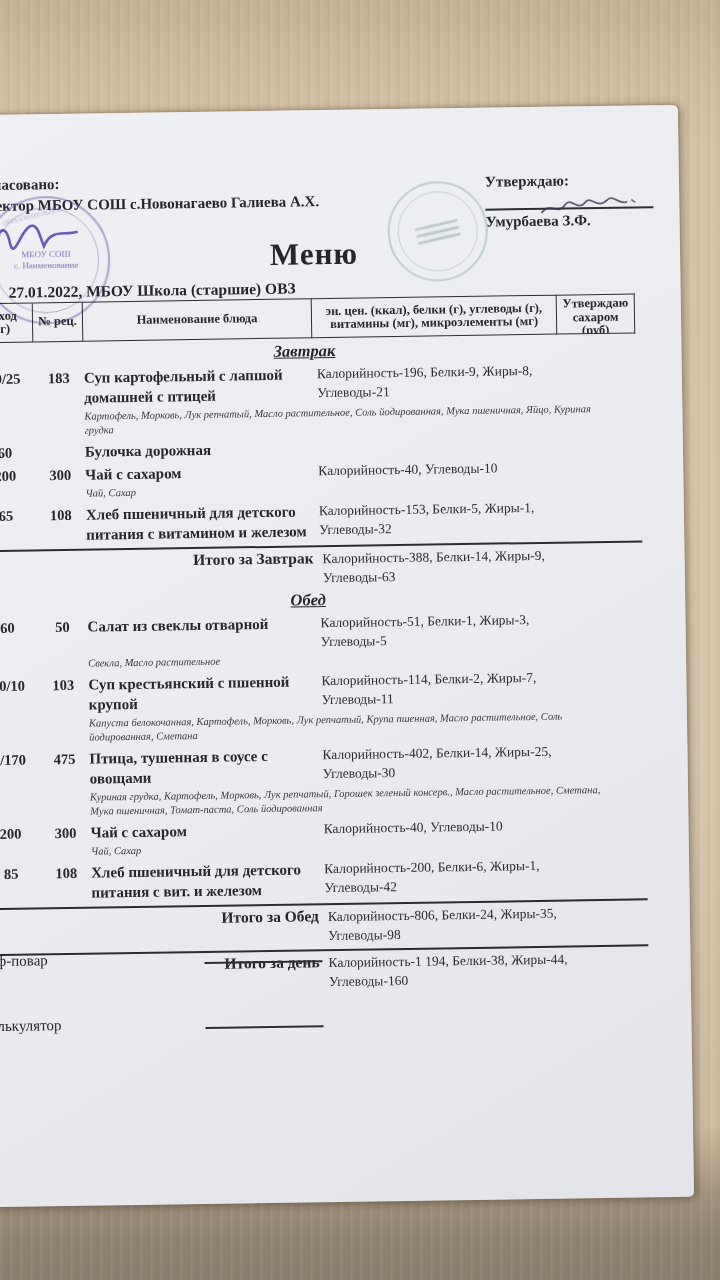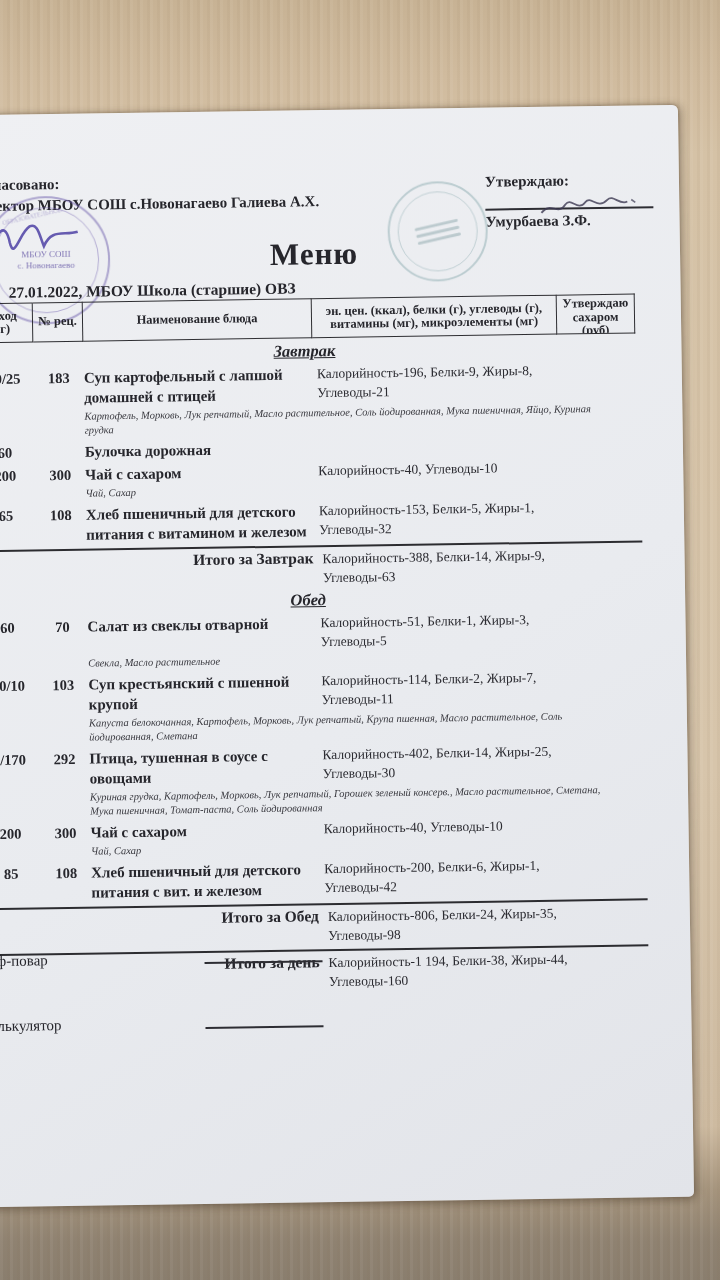--- a/index.html
+++ b/index.html
@@ -81,21 +81,21 @@
     <svg class="sig" style="left:540px;top:84px;" width="120" height="30" viewBox="0 0 120 30" data-interactable="false">
       <path d="M8,22 C18,10 24,26 32,14 C38,6 44,22 52,12 C58,5 64,20 74,10 C80,4 86,16 94,12" fill="none" stroke="#3d3a52" stroke-width="1.8" opacity="0.8"></path>
       <path d="M98,10 l4,3" fill="none" stroke="#3d3a52" stroke-width="1.6" opacity="0.7"></path>
     </svg>
 
     <div class="stamp-purple" data-interactable="false">
       <div class="ring" data-interactable="false"></div>
       <div class="arctext" data-interactable="false">ОБРАЗОВАТЕЛЬНОЕ</div>
       <div class="ctext" data-interactable="false">
         <span data-interactable="false">МБОУ СОШ</span>
-        <span data-interactable="false">с. Новонагаево</span>
+        <span data-interactable="false">с. Наименование</span>
       </div>
     </div>
     <svg class="sig" style="left:-18px;top:88px;" width="180" height="85" viewBox="0 0 180 85" data-interactable="false">
       <path d="M6,60 C2,72 6,80 10,82 M14,58 C20,26 30,18 34,40 C38,58 44,30 54,24 C62,20 64,34 68,44 C76,26 88,34 102,30" fill="none" stroke="#4e41a4" stroke-width="2.6" opacity="0.85"></path>
     </svg>
 
     <div class="stamp-teal" data-interactable="false">
       <div class="ring" data-interactable="false"></div>
       <div class="lines" data-interactable="false">
         <div></div>
@@ -158,37 +158,37 @@
       <div class="rule" data-interactable="false"></div>
       <div class="total" data-interactable="false">
         <div class="tlabel" data-interactable="false">Итого за Завтрак</div>
         <div class="nutr" data-interactable="false">Калорийность-388, Белки-14, Жиры-9, Углеводы-63</div>
       </div>
 
       <div class="section-title" data-interactable="false">Обед</div>
 
       <div class="dish" data-interactable="false">
         <div class="out" data-interactable="false">60</div>
-        <div class="rec" data-interactable="false">70</div>
+        <div class="rec" data-interactable="false">50</div>
         <div class="dname" data-interactable="false">Салат из свеклы отварной</div>
         <div class="nutr" data-interactable="false">Калорийность-51, Белки-1, Жиры-3, Углеводы-5</div>
         <div class="ingr" data-interactable="false">Свекла, Масло растительное</div>
       </div>
 
       <div class="dish" data-interactable="false">
         <div class="out" data-interactable="false">50/10</div>
         <div class="rec" data-interactable="false">103</div>
         <div class="dname" data-interactable="false">Суп крестьянский с пшенной крупой</div>
         <div class="nutr" data-interactable="false">Калорийность-114, Белки-2, Жиры-7, Углеводы-11</div>
         <div class="ingr" data-interactable="false">Капуста белокочанная, Картофель, Морковь, Лук репчатый, Крупа пшенная, Масло растительное, Соль йодированная, Сметана</div>
       </div>
 
       <div class="dish" data-interactable="false">
         <div class="out" data-interactable="false">0/170</div>
-        <div class="rec" data-interactable="false">292</div>
+        <div class="rec" data-interactable="false">475</div>
         <div class="dname" data-interactable="false">Птица, тушенная в соусе с овощами</div>
         <div class="nutr" data-interactable="false">Калорийность-402, Белки-14, Жиры-25, Углеводы-30</div>
         <div class="ingr" data-interactable="false">Куриная грудка, Картофель, Морковь, Лук репчатый, Горошек зеленый консерв., Масло растительное, Сметана, Мука пшеничная, Томат-паста, Соль йодированная</div>
       </div>
 
       <div class="dish" data-interactable="false">
         <div class="out" data-interactable="false">200</div>
         <div class="rec" data-interactable="false">300</div>
         <div class="dname" data-interactable="false">Чай с сахаром</div>
         <div class="nutr" data-interactable="false">Калорийность-40, Углеводы-10</div>

